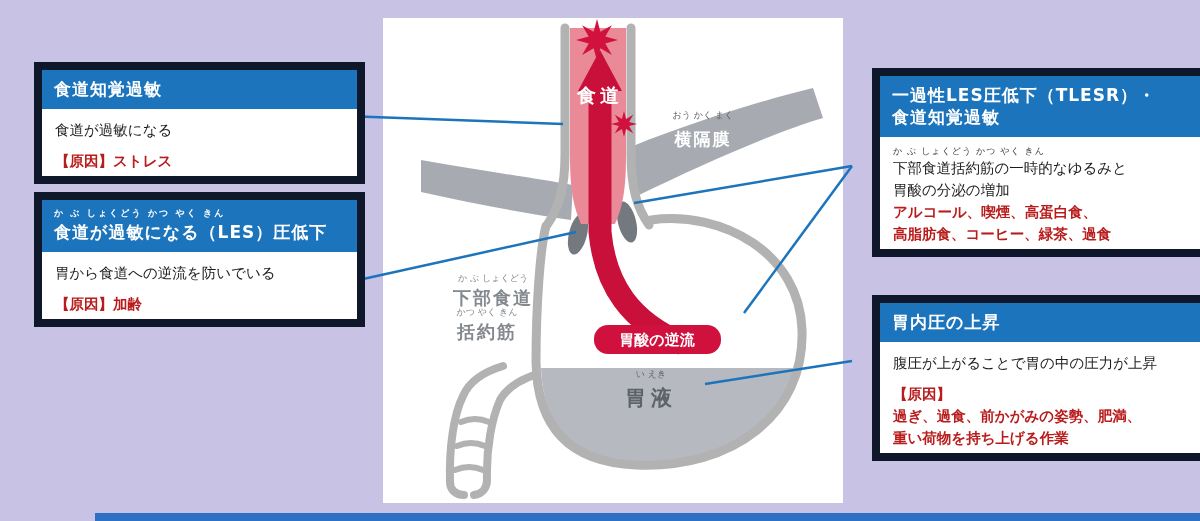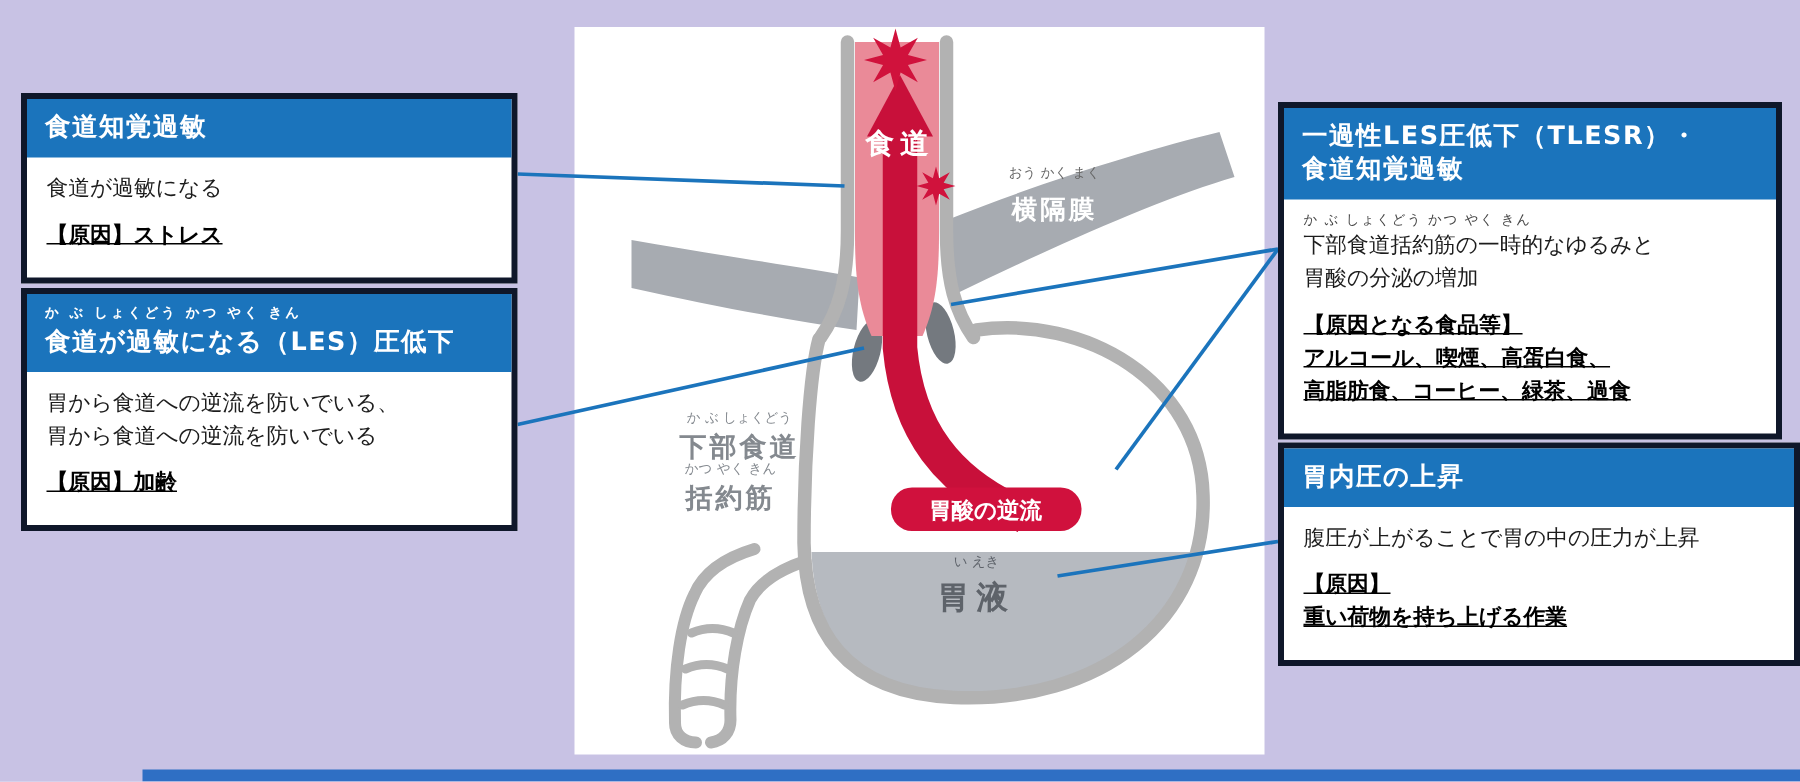--- a/index.html
+++ b/index.html
@@ -2,26 +2,26 @@
 <html><head>
 <meta charset="utf-8">
 <style>
   * { margin:0; padding:0; box-sizing:border-box; }
   html,body { width:1200px; height:521px; }
   body { font-family:"DejaVu Sans","Liberation Sans",sans-serif; }
   .stage { position:relative; width:1200px; height:521px; background:#c8c2e4; overflow:hidden; }
   .panel { position:absolute; left:383px; top:18px; width:460px; height:485px; background:#ffffff; z-index:1; }
   .panel svg { display:block; width:460px; height:485px; }
   .connectors { position:absolute; left:0; top:0; z-index:3; pointer-events:none; }
-  .callout { position:absolute; z-index:4; background:#ffffff; border:4px solid #0f172a; }
+  .callout { position:absolute; z-index:4; background:#ffffff; border:8px solid #0f172a;margin-left:20px; }
   .callout-header { background:#1b74bc; color:#ffffff; font-weight:bold; padding:8px 12px 9px; font-size:17px; line-height:1.3; letter-spacing:1px; }
   .callout-header .furigana { font-size:9px; font-weight:bold; letter-spacing:2px; margin-bottom:1px; }
-  .callout-body { padding:10px 13px 17px; font-size:14.5px; line-height:1.52; color:#1c1c1c; font-weight:500; }
+  .callout-body { padding:10px 13px 4px; font-size:14.5px; line-height:1.52; color:#1c1c1c; font-weight:500; }
   .callout-body p { margin:0; }
-  .cause { color:#000000; font-weight:bold;text-decoration:underline; }
+  .cause { color:#b91c1c; font-weight:bold; }
   .cause-gap { margin-top:9px !important; }
   .body-furigana { font-size:9px; color:#444; letter-spacing:1px; line-height:1.1; }
   .c1 { left:14px;  top:62px;  width:331px; }
   .c2 { left:14px;  top:192px; width:331px; }
   .c3 { left:852px; top:68px;  width:336px; }
   .c4 { left:852px; top:295px; width:348px; }
   .bottom-bar { position:absolute; left:95px; bottom:0; width:1105px; height:8px; background:#2f6fc4; z-index:5; }
 </style>
 </head>
 <body>
@@ -89,46 +89,45 @@
       <p class="cause cause-gap">【原因】ストレス</p>
     </div>
   </div>
 
   <div class="callout c2">
     <div class="callout-header">
       <div class="furigana">か ぶ しょくどう かつ やく きん</div>
       <div>食道が過敏になる（LES）圧低下</div>
     </div>
     <div class="callout-body">
-      <p>胃から食道への逆流を防いでいる、</p>
       <p>胃から食道への逆流を防いでいる</p>
       <p class="cause cause-gap">【原因】加齢</p>
     </div>
   </div>
 
   <div class="callout c3">
     <div class="callout-header">
       <div>一過性LES圧低下（TLESR）・</div>
       <div>食道知覚過敏</div>
     </div>
     <div class="callout-body">
       <p class="body-furigana">か ぶ しょくどう かつ やく きん</p>
       <p>下部食道括約筋の一時的なゆるみと</p>
       <p>胃酸の分泌の増加</p>
-      <p class="cause cause-gap">【原因となる食品等】</p>
       <p class="cause">アルコール、喫煙、高蛋白食、</p>
       <p class="cause">高脂肪食、コーヒー、緑茶、過食</p>
     </div>
   </div>
 
   <div class="callout c4">
     <div class="callout-header">
       <div>胃内圧の上昇</div>
     </div>
     <div class="callout-body">
       <p>腹圧が上がることで胃の中の圧力が上昇</p>
       <p class="cause cause-gap">【原因】</p>
+      <p class="cause">過ぎ、過食、前かがみの姿勢、肥満、</p>
       <p class="cause">重い荷物を持ち上げる作業</p>
     </div>
   </div>
 
   <div class="bottom-bar"></div>
 </div>
 
 </body></html>

